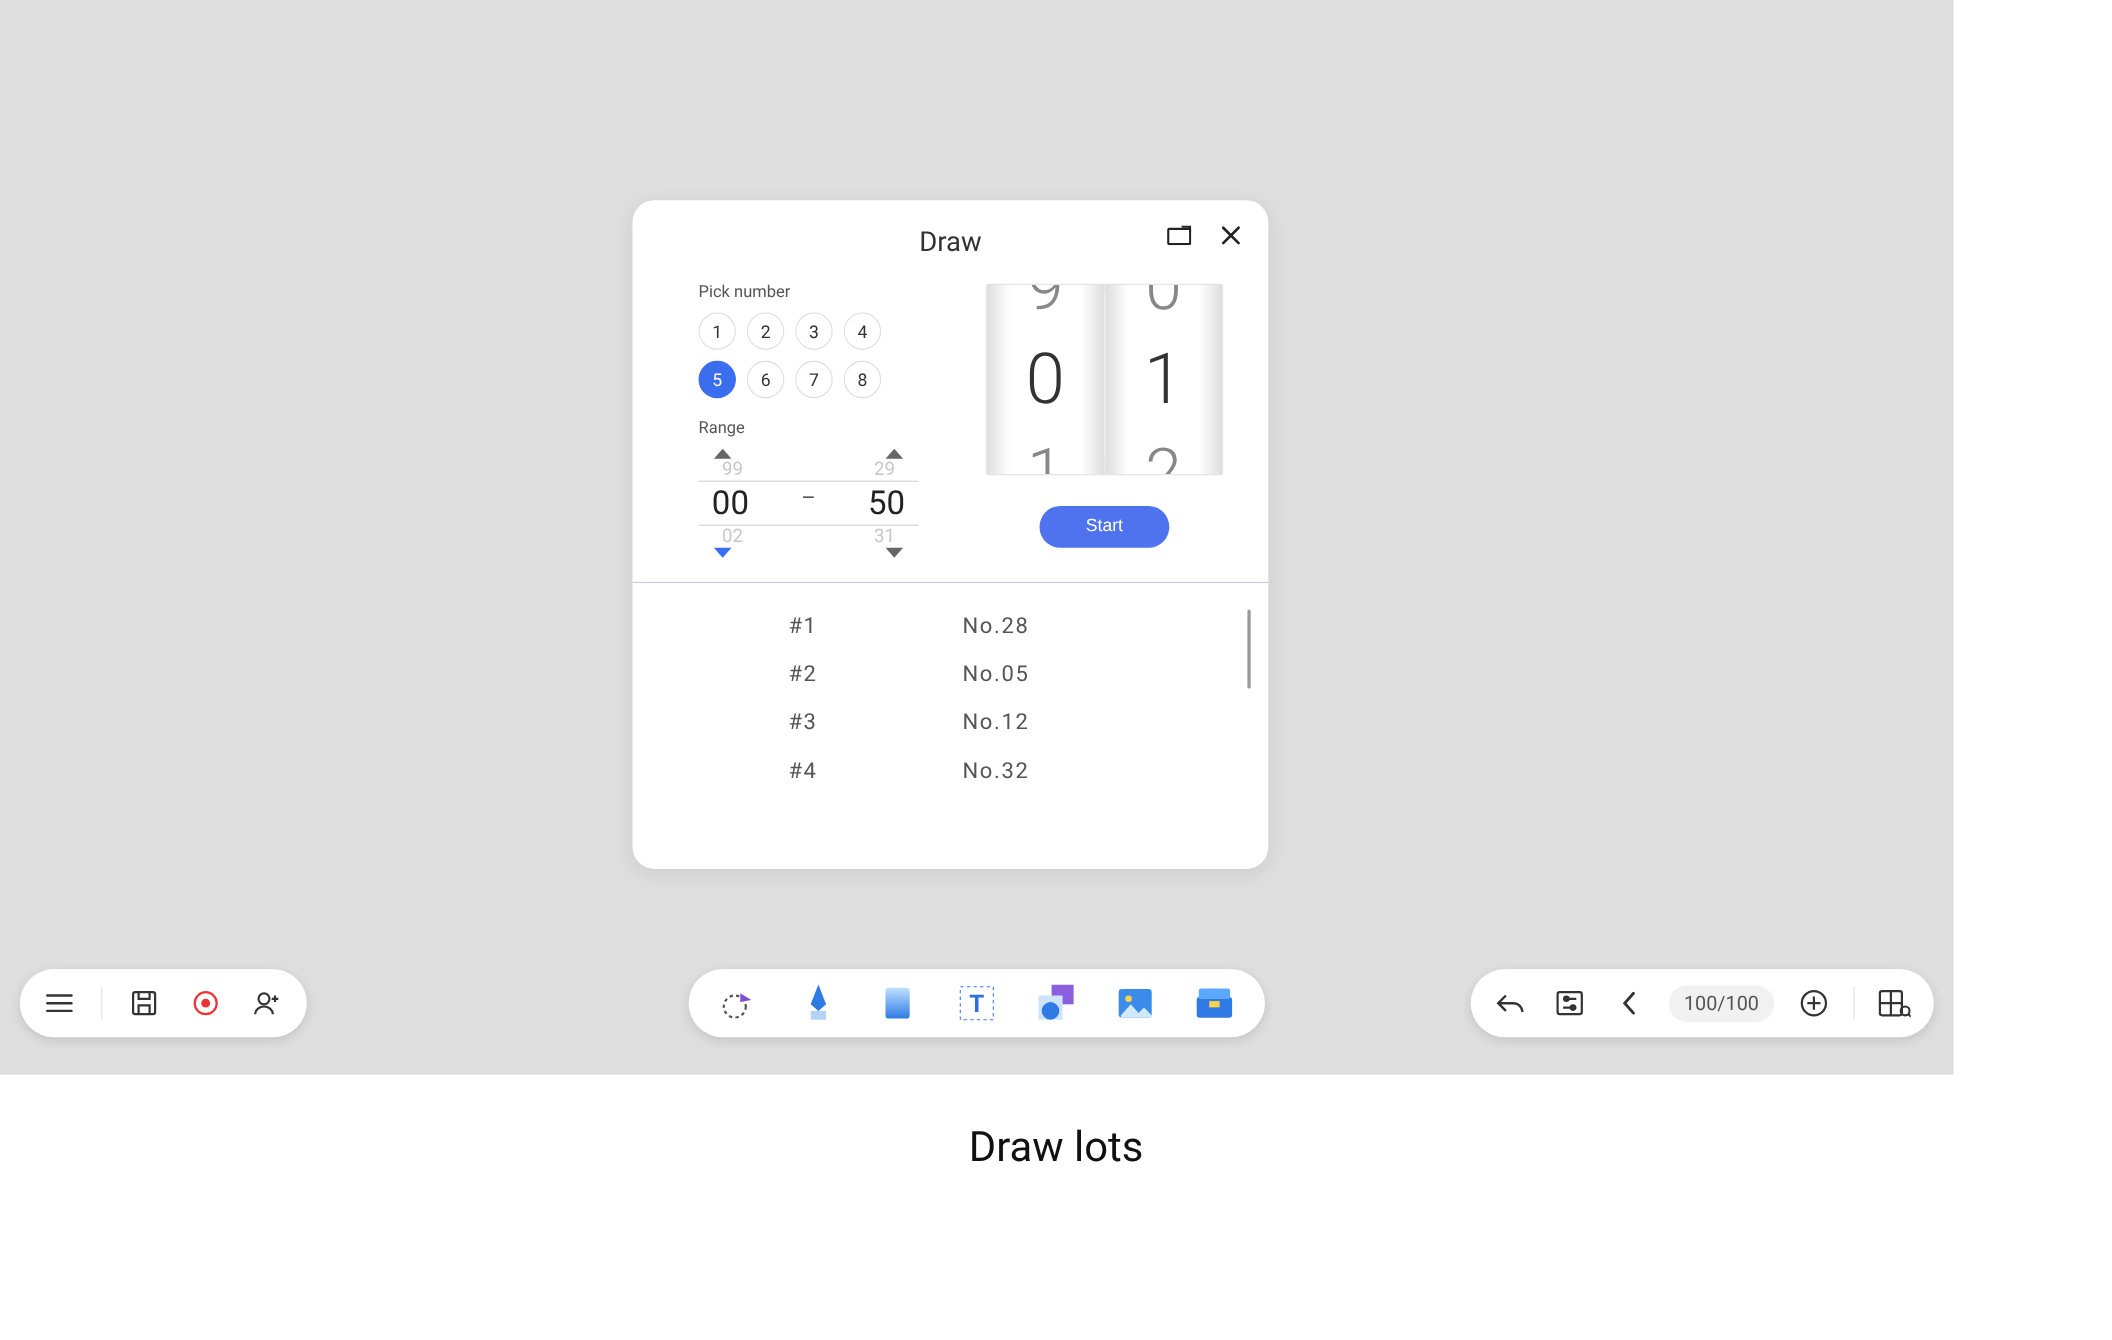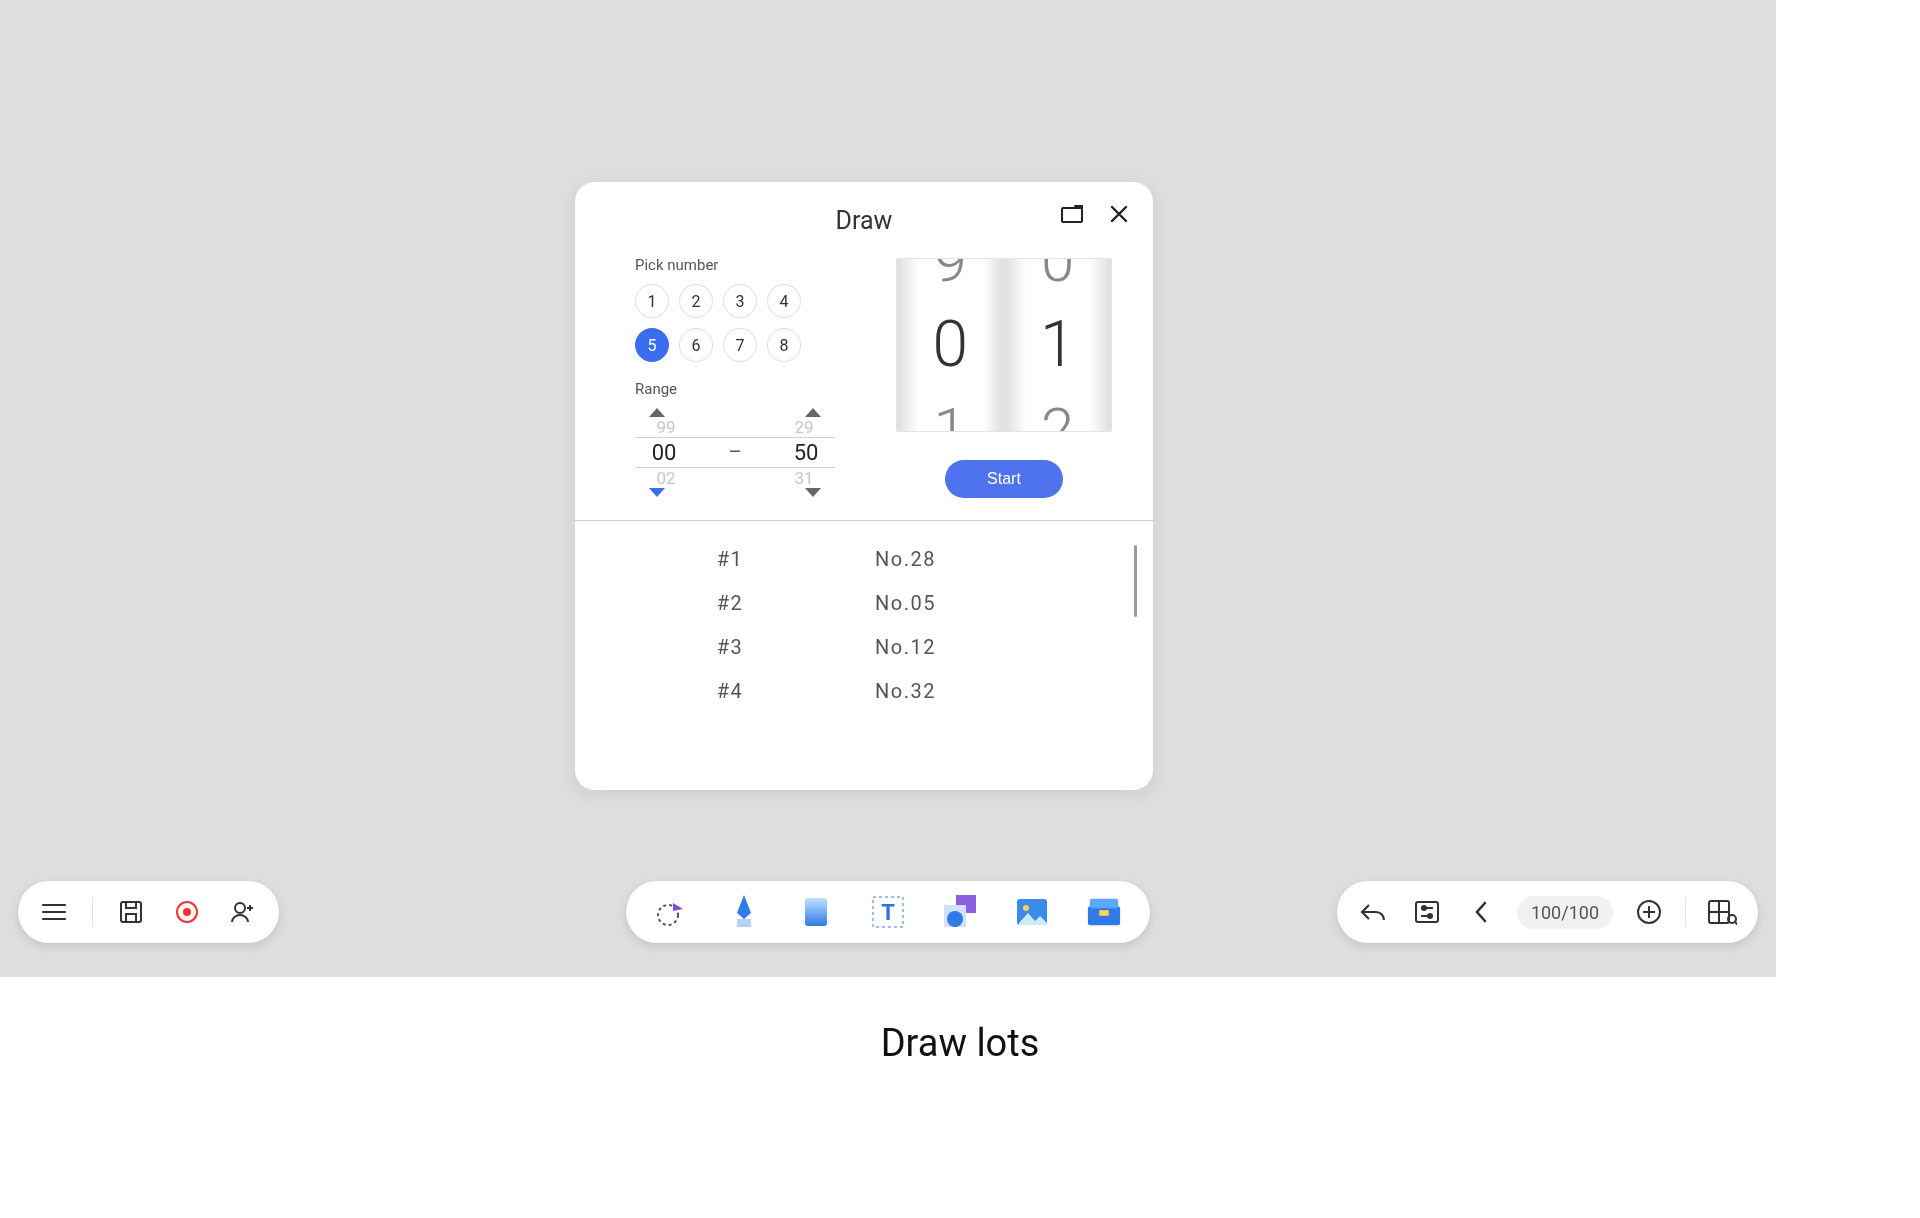--- a/index.html
+++ b/index.html
@@ -42,21 +42,21 @@
 
   .range-box { width: 200px; position: relative; }
   .range-arrow-row { display: flex; justify-content: space-between; padding: 0 14px; }
   .tri { width:0; height:0; border-left:8px solid transparent; border-right:8px solid transparent; cursor:pointer;}
   .tri.up { border-bottom: 9px solid #666; }
   .tri.down { border-top: 9px solid #666; }
   .tri.down.blue { border-top-color:#3b6def; }
   .range-ghost-row, .range-main-row { display:flex; align-items:flex-start; justify-content:space-between; padding: 0 8px;}
   .range-ghost-row .ghost { font-size:17px; color:#c7c7c7; width:46px; text-align:center;}
   .range-main-row { border-top:1px solid #d0d0d0; border-bottom:1px solid #d0d0d0; padding:2px 6px;}
-  .range-main-row .val { font-size:22px; color:#222; width:46px; text-align:center;}
+  .range-main-row .val { font-size:30px; color:#222; width:46px; text-align:center;}
   .range-main-row .dash { font-size:20px; color:#555; }
 
   .slot-box {
     width: 216px; height: 174px; background: linear-gradient(#f6f6f6,#fff 20%,#fff 80%,#f4f4f4);
     border:1px solid #e4e4e4; border-radius:2px; display:flex; overflow:hidden; margin-top:2px;
     box-shadow: inset 0 8px 12px -8px rgba(0,0,0,0.12), inset 0 -8px 12px -8px rgba(0,0,0,0.12);
   }
   .reel { flex:1; display:flex; flex-direction:column; align-items:center; justify-content:center;
           font-size:64px; color:#333; font-weight:300; border-right:1px solid #e8e8e8;
           background: linear-gradient(90deg,#dedede 0%, #fff 20%, #fff 80%, #dedede 100%);

